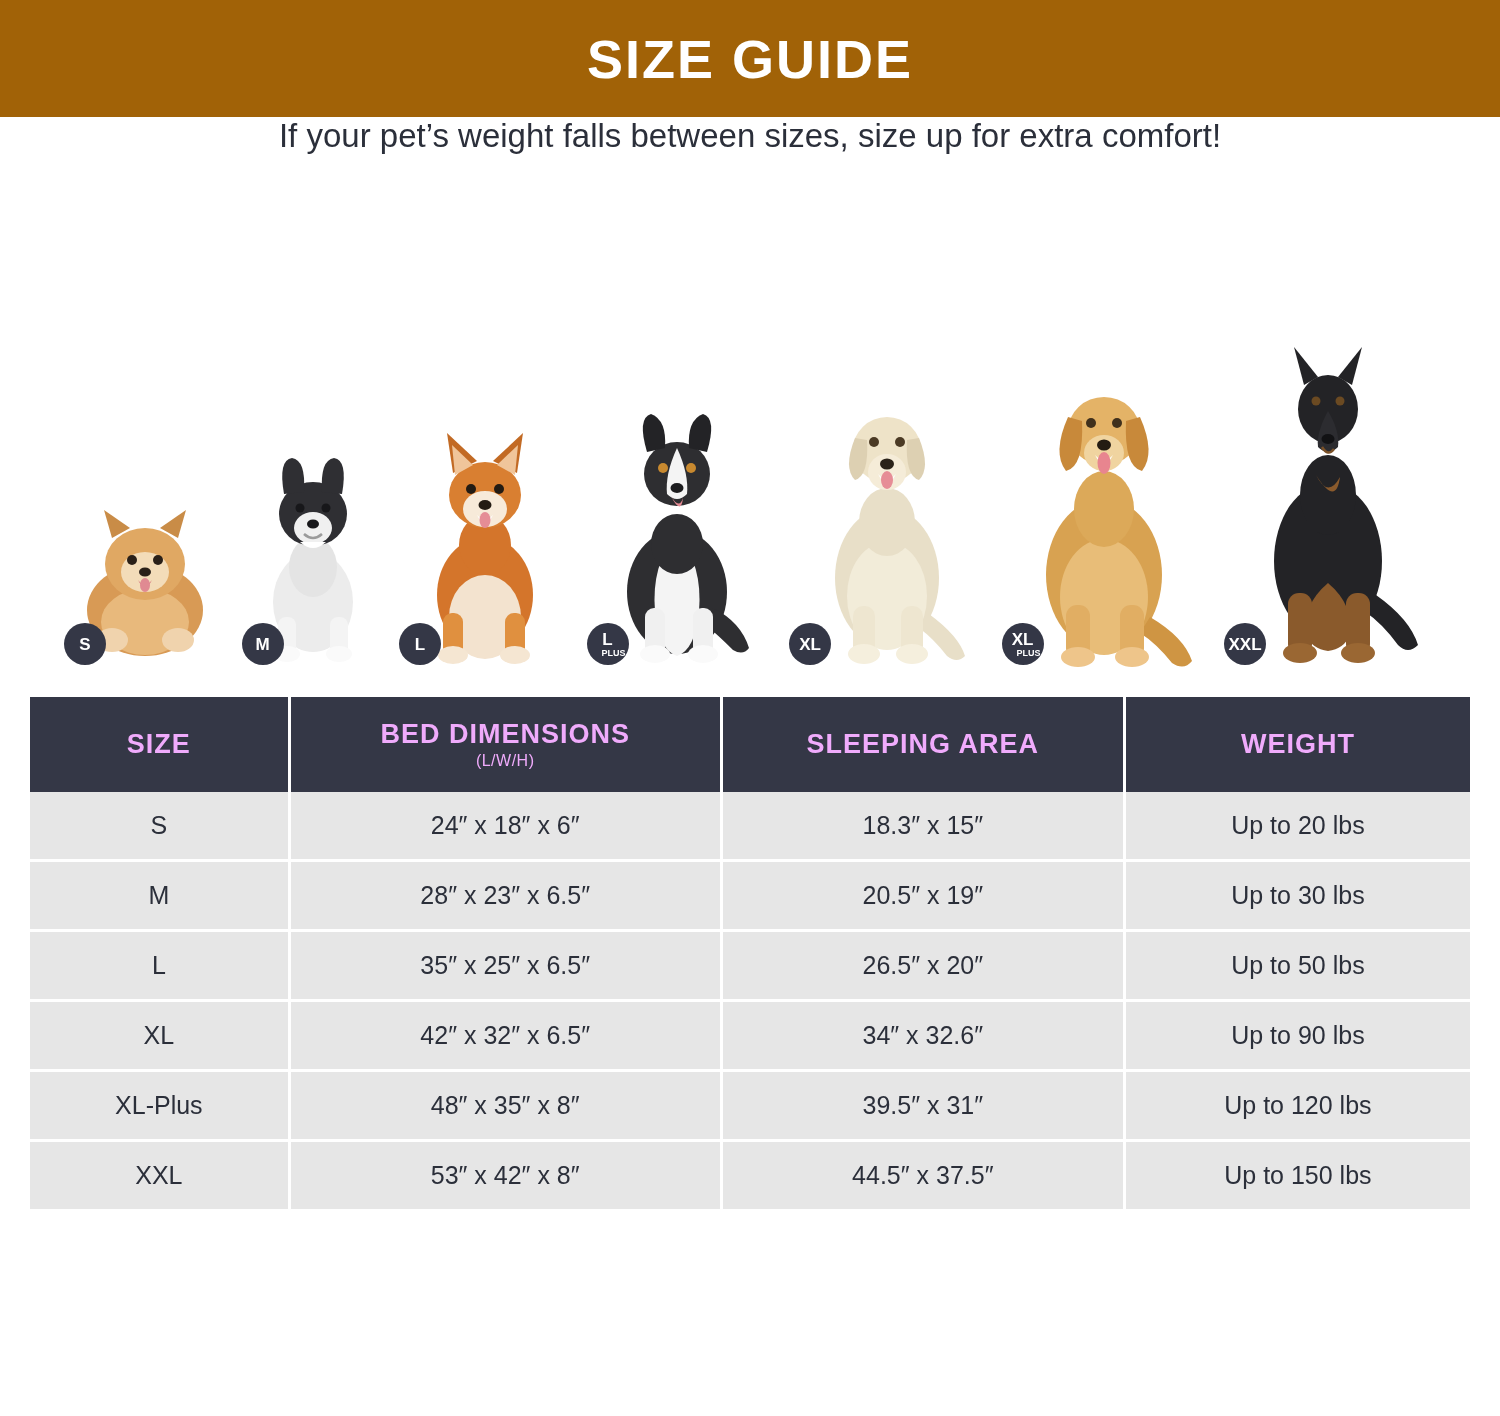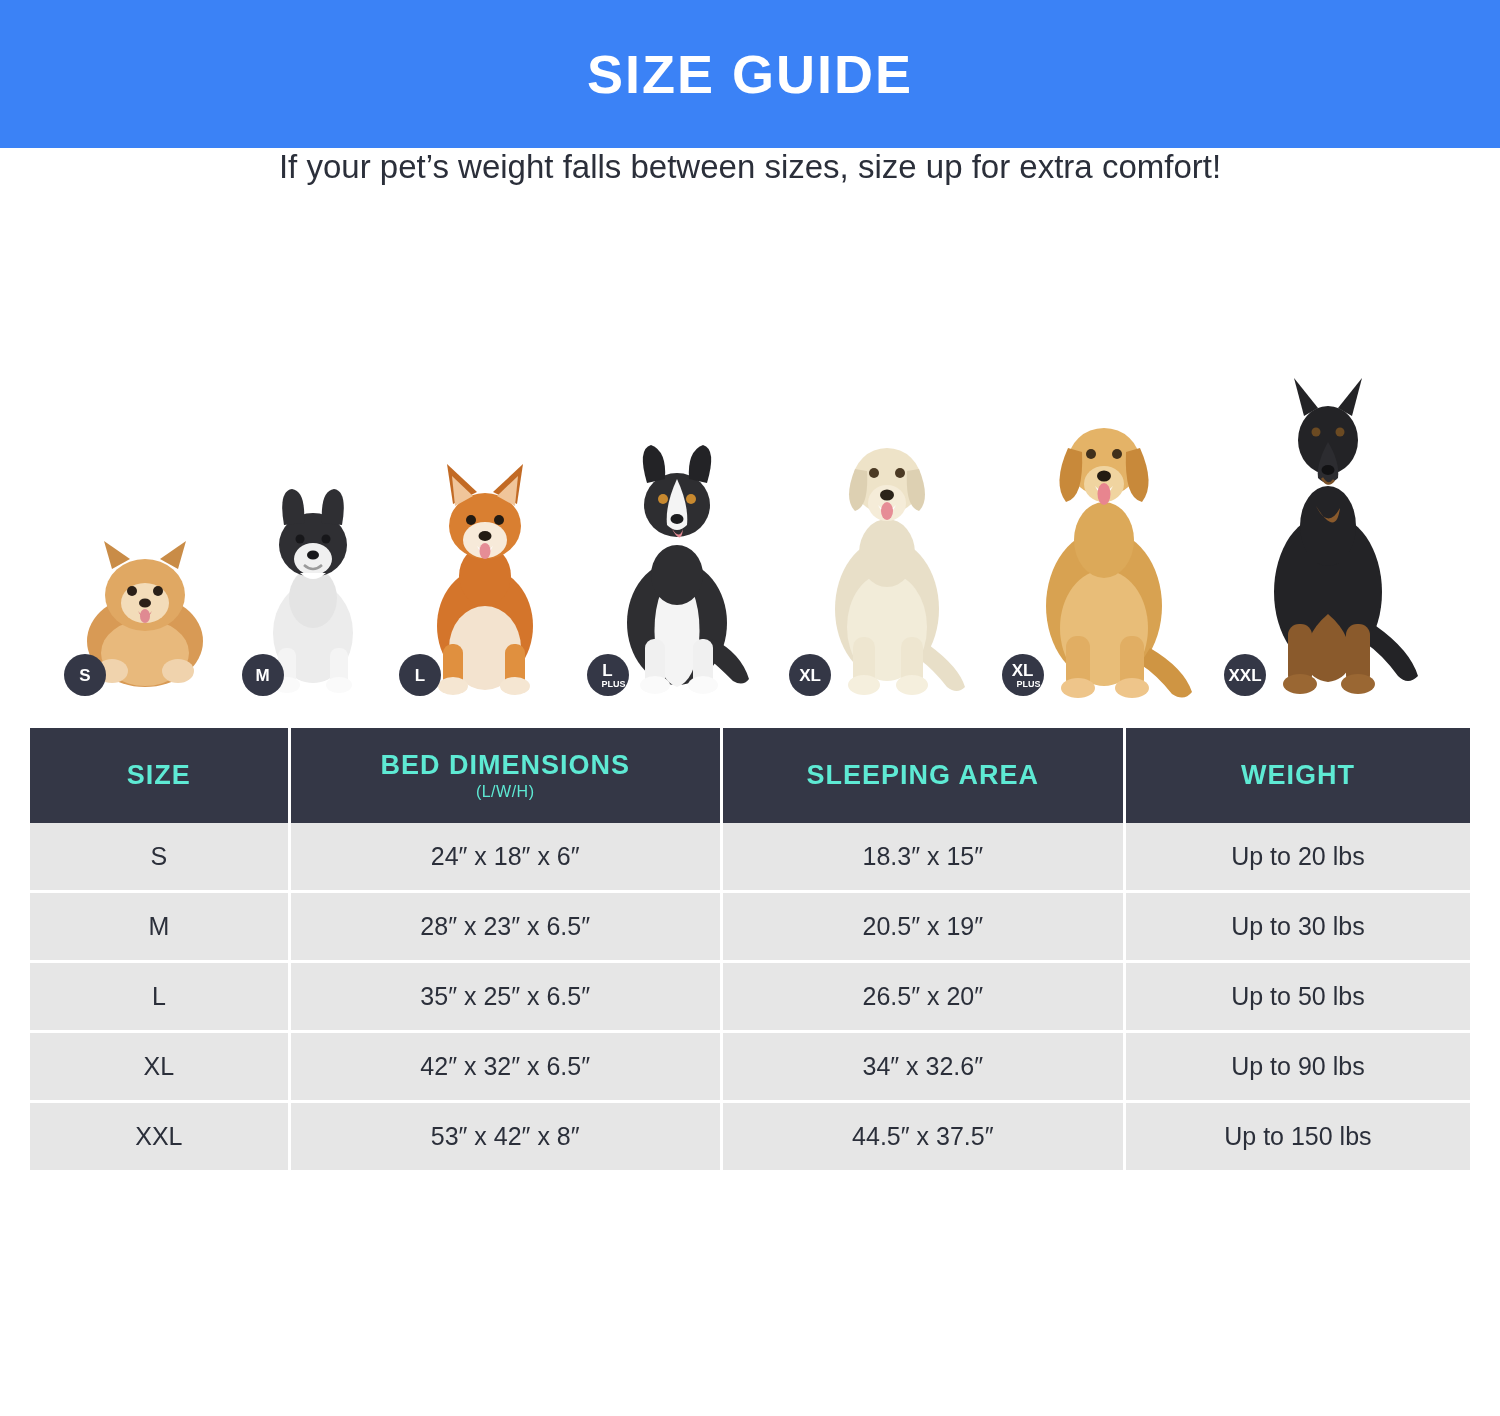--- a/index.html
+++ b/index.html
@@ -10,22 +10,22 @@
   body {
     width: 1500px;
     height: 1416px;
     font-family: "Liberation Sans", sans-serif;
     color: #2b2f3a;
     overflow: hidden;
   }
 
   
   .header-bar {
-    background: #3b82f6;
-    height: 148px;
+    background: #a16207;
+    height: 117px;
     display: flex;
     align-items: center;
     justify-content: center;
   }
   .header-title {
     color: #ffffff;
     font-size: 54px;
     font-weight: bold;
     letter-spacing: 2px;
     line-height: 1;
@@ -97,21 +97,21 @@
   .table-wrap {
     margin: 30px 30px 0 30px;
   }
   table.size-table {
     width: 100%;
     border-collapse: collapse;
     table-layout: fixed;
   }
   table.size-table thead th {
     background: #343746;
-    color: #5eead4;
+    color: #f0abfc;
     font-size: 27px;
     font-weight: bold;
     letter-spacing: 1px;
     padding: 22px 4px;
     text-align: center;
     border-right: 3px solid #ffffff;
     vertical-align: middle;
   }
   table.size-table thead th:last-child { border-right: none; }
   th .sub-label {
@@ -396,20 +396,26 @@
         <td>26.5″ x 20″</td>
         <td>Up to 50 lbs</td>
       </tr>
       <tr>
         <td>XL</td>
         <td>42″ x 32″ x 6.5″</td>
         <td>34″ x 32.6″</td>
         <td>Up to 90 lbs</td>
       </tr>
       <tr>
+        <td>XL-Plus</td>
+        <td>48″ x 35″ x 8″</td>
+        <td>39.5″ x 31″</td>
+        <td>Up to 120 lbs</td>
+      </tr>
+      <tr>
         <td>XXL</td>
         <td>53″ x 42″ x 8″</td>
         <td>44.5″ x 37.5″</td>
         <td>Up to 150 lbs</td>
       </tr>
     </tbody>
   </table>
 </div>
 
 </body></html>

